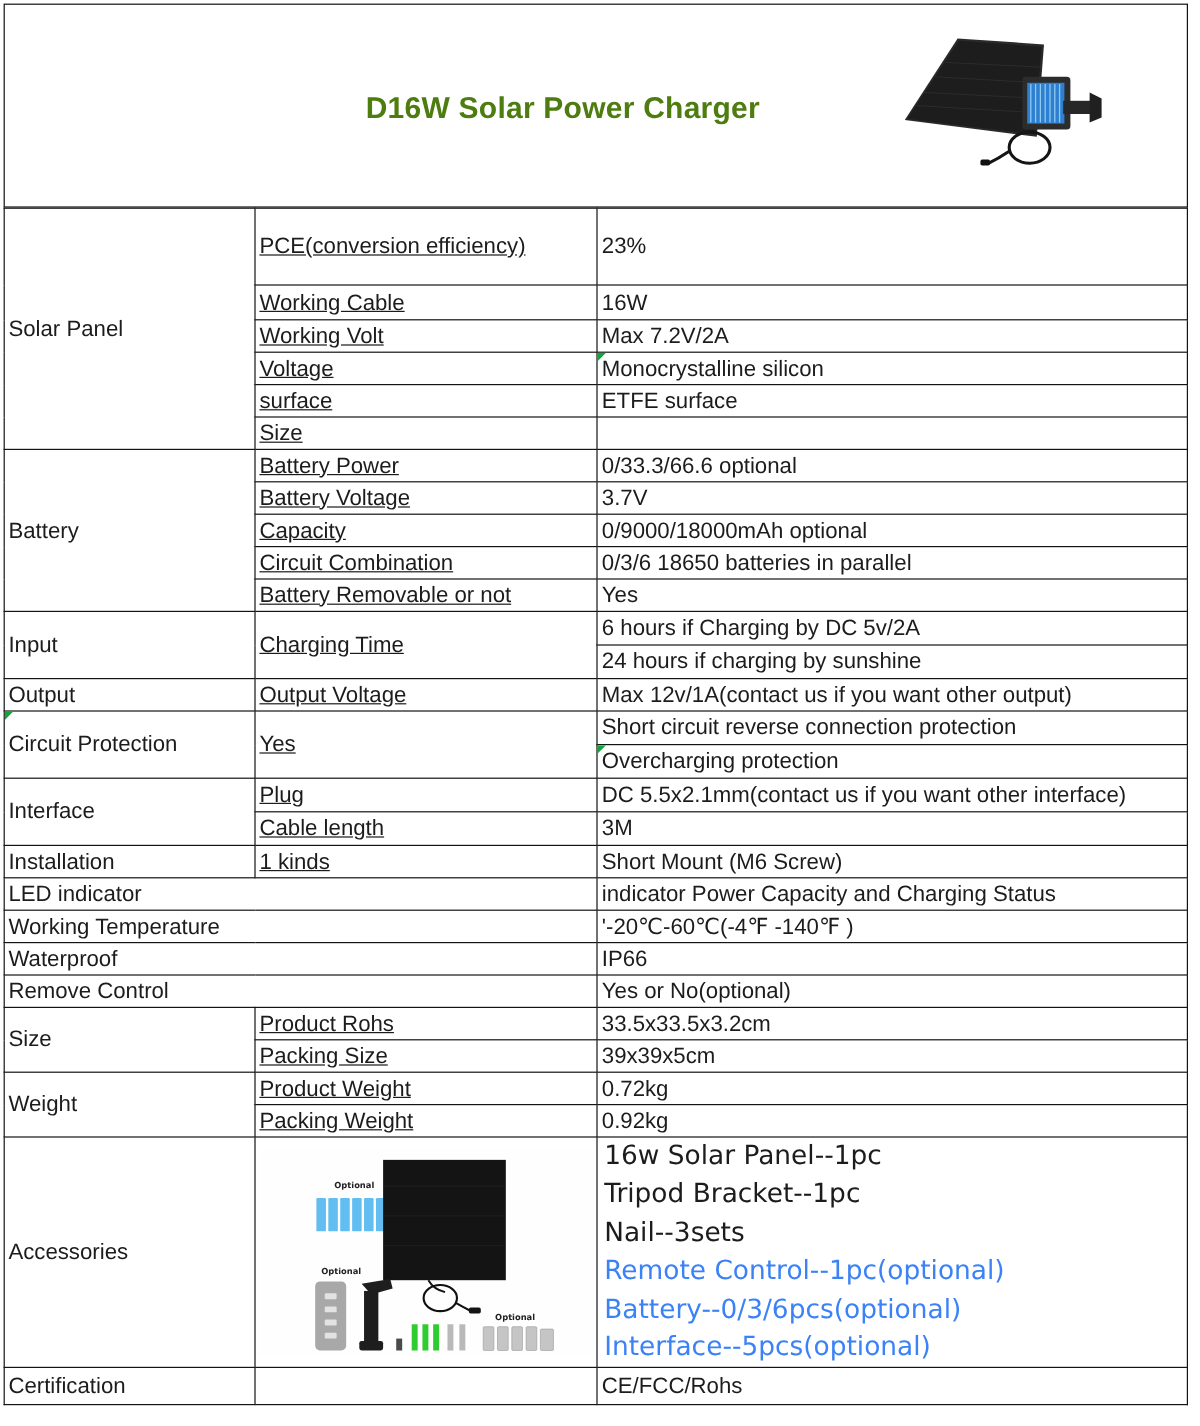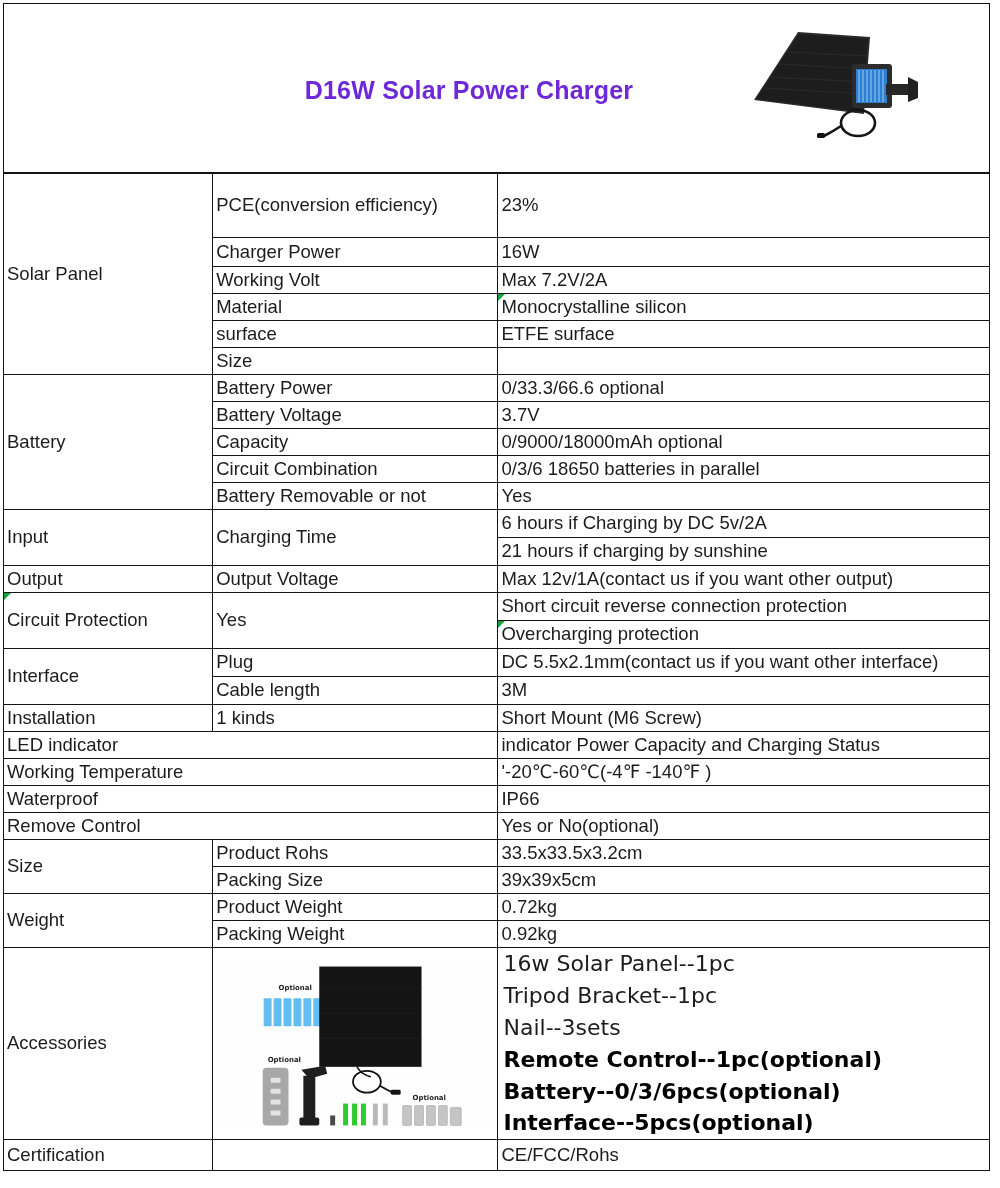--- a/index.html
+++ b/index.html
@@ -17,21 +17,21 @@
     position:absolute;left:3px;top:3px;width:987px;height:170px;
     border:1.5px solid #111;
     box-sizing:border-box;
     background:#fff;
   }
   .header-title{
     position:absolute;left:0;top:72px;width:930px;
     text-align:center;
     font-size:25px;font-weight:bold;
     letter-spacing:.2px;
-    color:#6d28d9;
+    color:#4d7c0f;
     white-space:nowrap;
   }
   .header-img{
     position:absolute;left:742px;top:18px;width:180px;height:125px;
   }
 
   
   .tbl{
     position:absolute;left:3px;top:173px;
     width:987px;
@@ -44,21 +44,21 @@
     font-size:18.5px;
     line-height:1.12;
     color:#1c1c1c;
     vertical-align:middle;
     overflow:hidden;
     white-space:nowrap;
     height:27px;
     box-sizing:border-box;
   }
   .c1{width:209px;}
-  .c2{width:285px;}
+  .c2{width:285px;text-decoration:underline;}
   .c3{width:491px;}
   td.mid{vertical-align:middle;}
   td.nowrapclip{white-space:nowrap;overflow:hidden;}
 
   
   .gtri{position:relative;}
   .gtri:before{
     content:"";position:absolute;left:0px;top:0px;
     width:0;height:0;
     border-left:7px solid #14a33c;
@@ -66,21 +66,21 @@
   }
 
   
   .acc-row td{height:179px;vertical-align:middle;}
   .acc-list{
     font-family:"DejaVu Sans","Liberation Sans",sans-serif;
     font-size:22px;line-height:1.45;white-space:normal;
     padding-left:2px;
   }
   .acc-list div{white-space:nowrap;}
-  .acc-red{color:#000000;font-weight:bold;}
+  .acc-red{color:#3b82f6;font-weight:normal;}
   .acc-img-cell{text-align:left;padding:2px;}
 
   
   svg{display:block;}
 </style>
 </head>
 <body>
 
 <div class="sheet">
 
@@ -128,29 +128,29 @@
         <col class="c3">
       </colgroup>
     <tbody>
 
       <tr>
         <td class="c1 mid" rowspan="6">Solar Panel</td>
         <td class="c2" style="height:64px">PCE(conversion efficiency)</td>
         <td class="c3">23%</td>
       </tr>
       <tr>
-        <td class="c2" style="height:29px">Charger Power</td>
+        <td class="c2" style="height:29px">Working Cable</td>
         <td class="c3">16W</td>
       </tr>
       <tr>
         <td class="c2">Working Volt</td>
         <td class="c3">Max 7.2V/2A</td>
       </tr>
       <tr>
-        <td class="c2">Material</td>
+        <td class="c2">Voltage</td>
         <td class="c3 gtri">Monocrystalline silicon</td>
       </tr>
       <tr>
         <td class="c2">surface</td>
         <td class="c3">ETFE surface</td>
       </tr>
       <tr>
         <td class="c2">Size</td>
         <td class="c3"></td>
       </tr>
@@ -176,21 +176,21 @@
         <td class="c2">Battery Removable or not</td>
         <td class="c3">Yes</td>
       </tr>
 
       <tr>
         <td class="c1 mid" rowspan="2">Input</td>
         <td class="c2 mid" rowspan="2">Charging Time</td>
         <td class="c3" style="height:28px">6 hours if Charging by DC 5v/2A</td>
       </tr>
       <tr>
-        <td class="c3" style="height:28px">21 hours if charging by sunshine</td>
+        <td class="c3" style="height:28px">24 hours if charging by sunshine</td>
       </tr>
 
       <tr>
         <td class="c1">Output</td>
         <td class="c2">Output Voltage</td>
         <td class="c3">Max 12v/1A(contact us if you want other output)</td>
       </tr>
 
       <tr>
         <td class="c1 mid gtri" rowspan="2">Circuit Protection</td>

